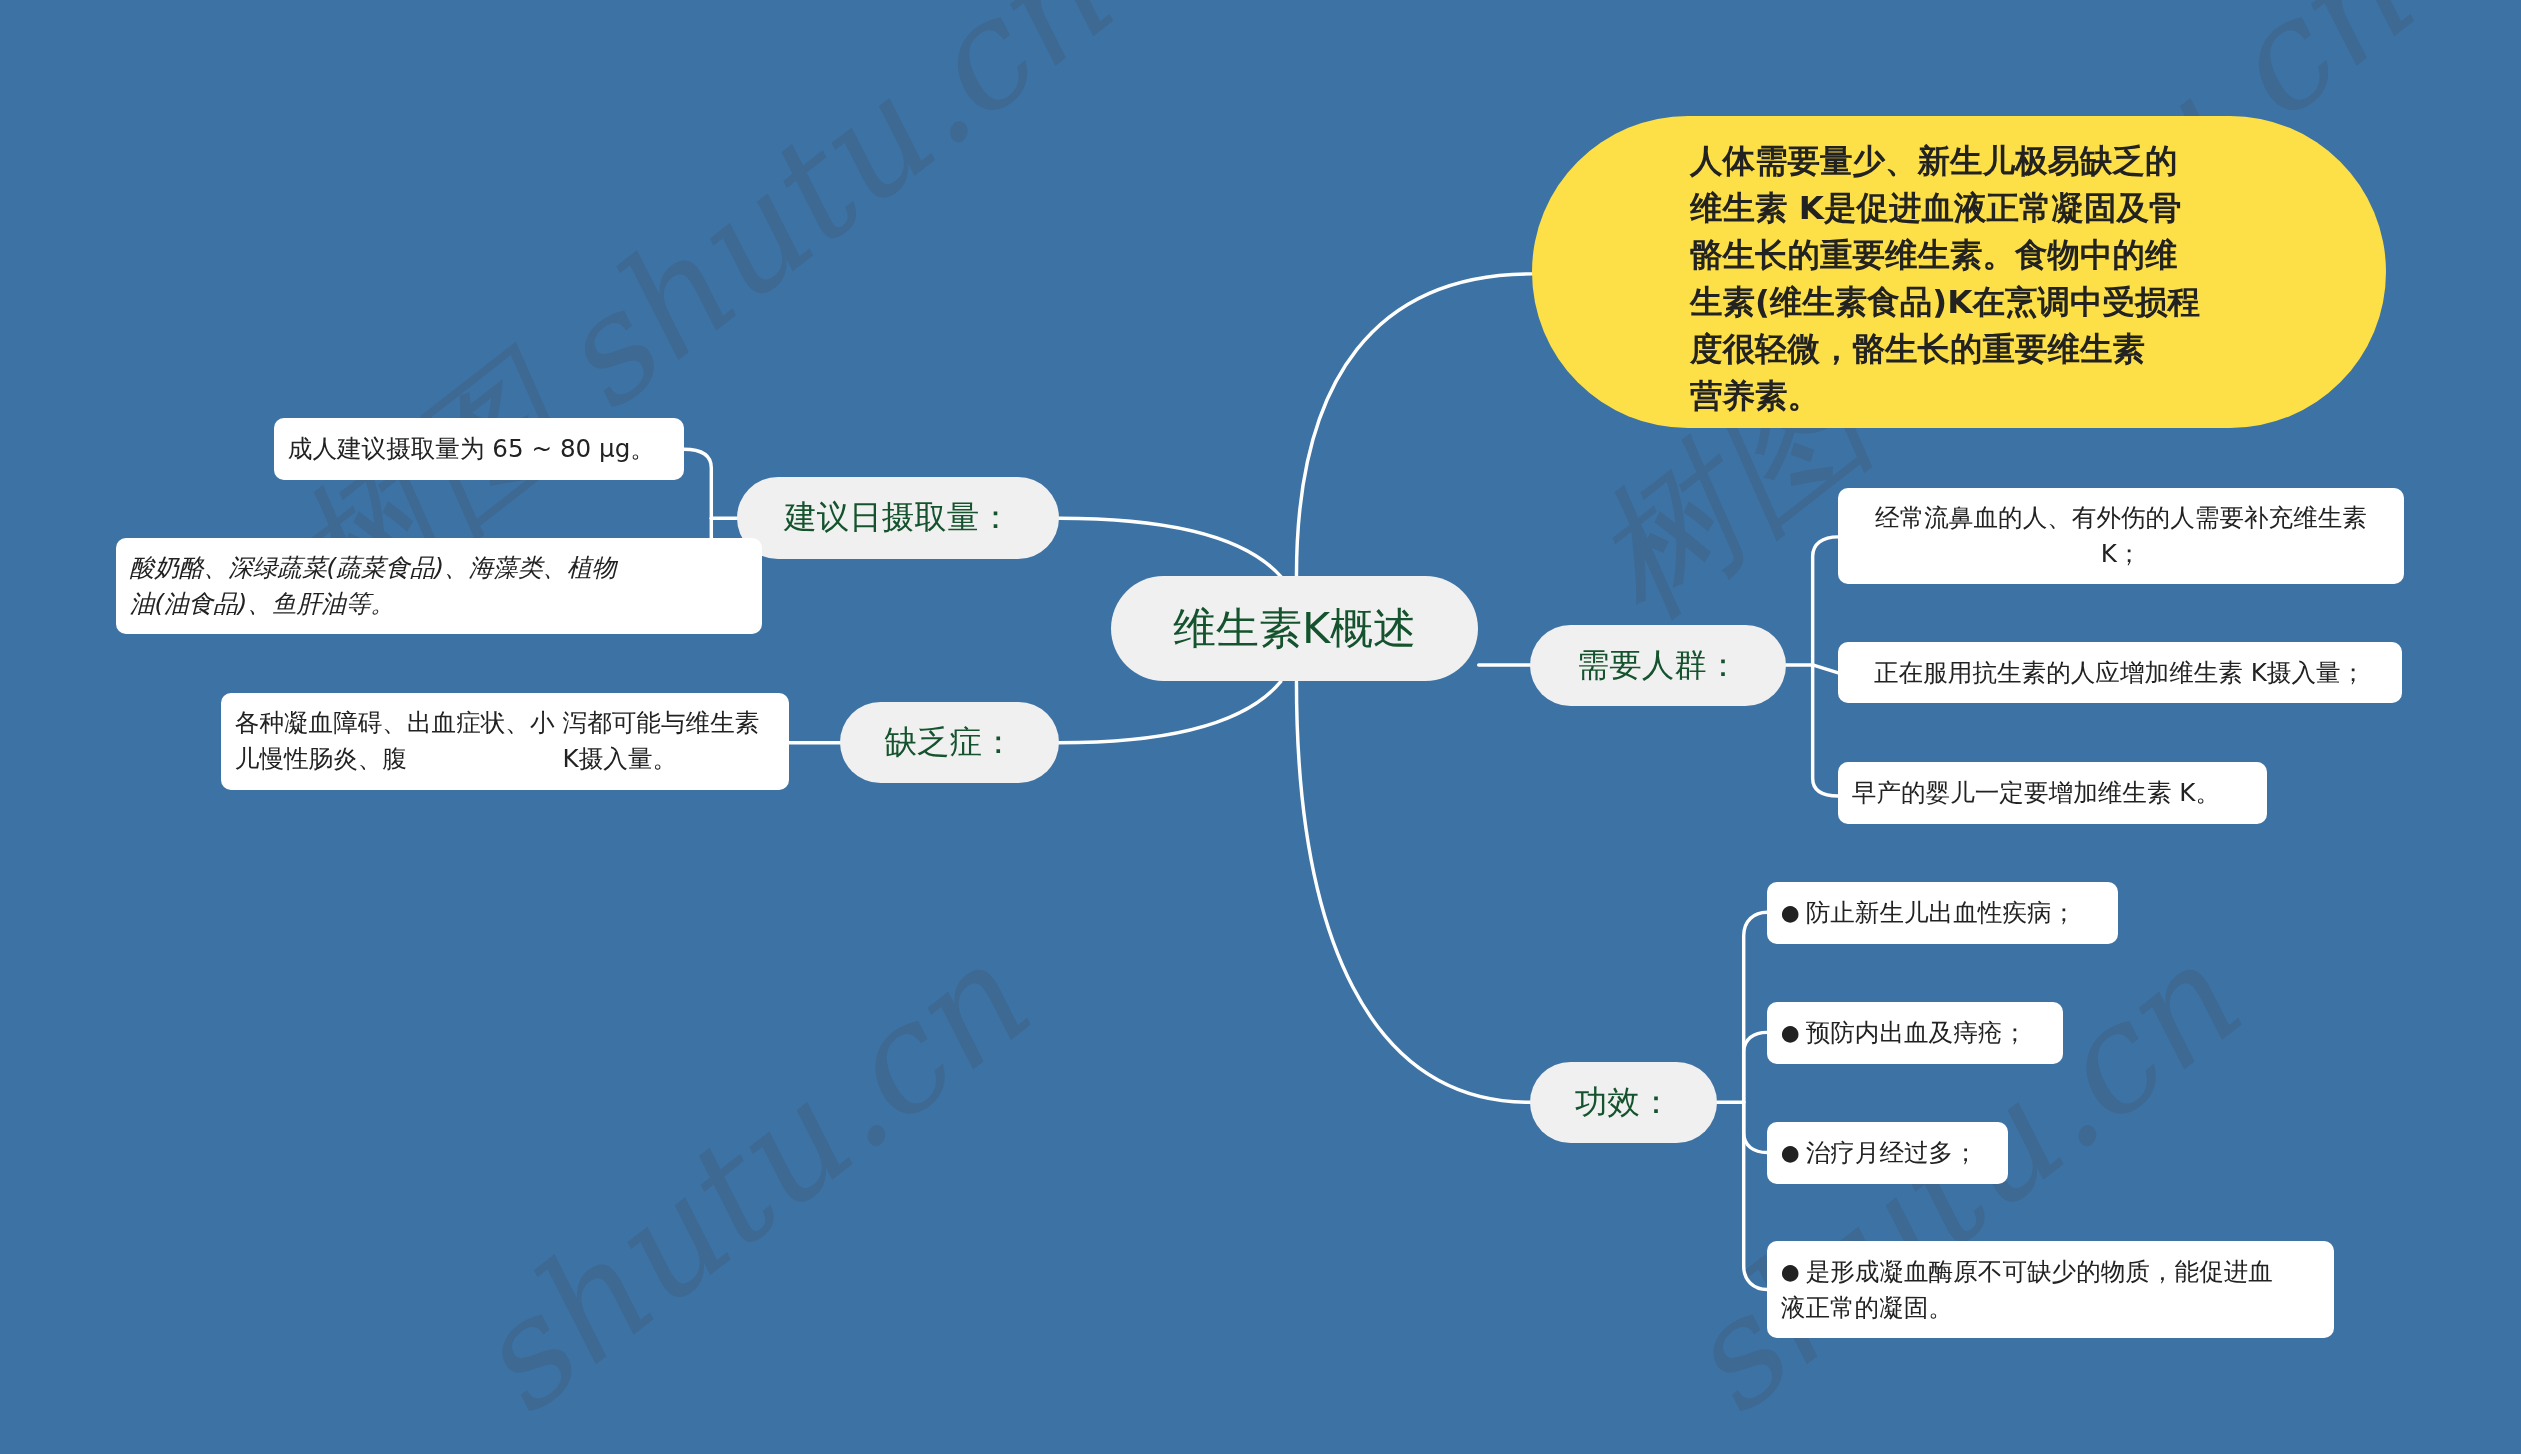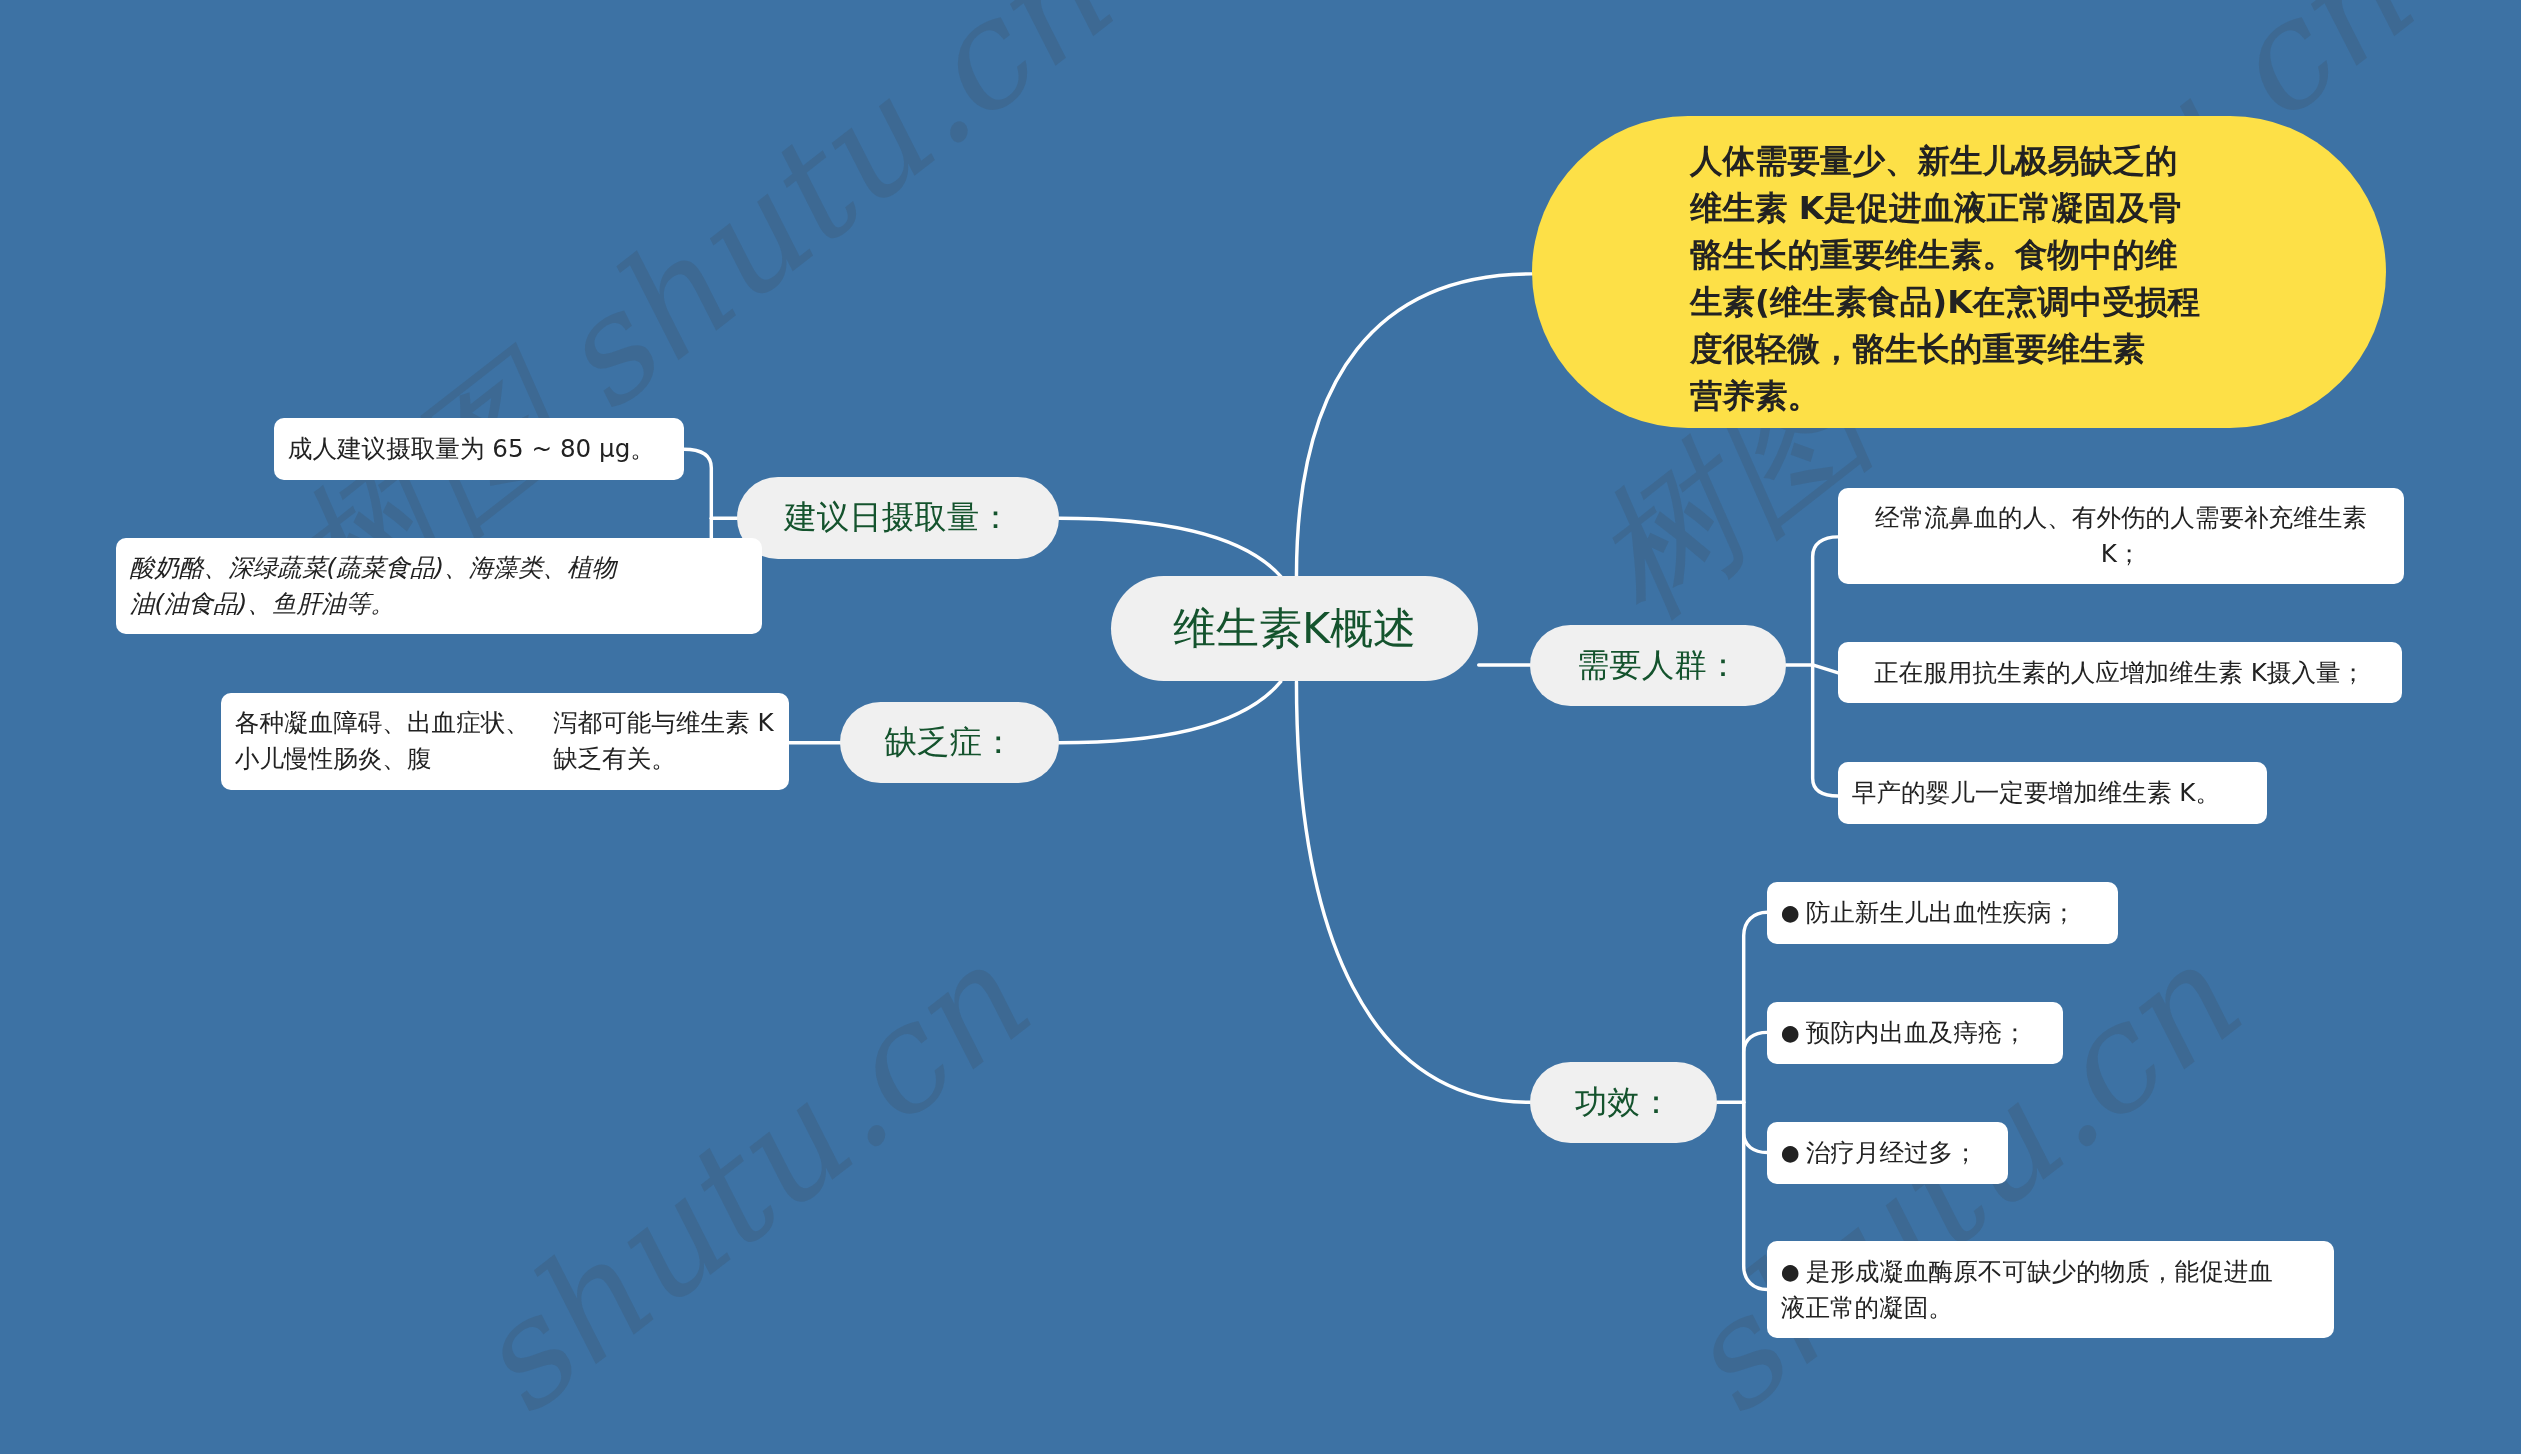--- a/index.html
+++ b/index.html
@@ -96,21 +96,21 @@
 <div class="node leaf" style="left:116px; top:538px; width:646px; height:96px; flex-direction:column; align-items:flex-start; font-style:italic;">
   <span>酸奶酪、深绿蔬菜(蔬菜食品)、海藻类、植物</span>
   <span>油(油食品)、鱼肝油等。</span>
 </div>
 
 <div class="node pill branch" style="left:840px; top:702px; width:219px; height:81px;">
   <span>缺乏症：</span>
 </div>
 <div class="node leaf" style="left:221px; top:693px; width:568px; height:97px; align-items:flex-start; justify-content:center;">
   <span>各种凝血障碍、出血症状、小儿慢性肠炎、腹</span>
-  <span>泻都可能与维生素 K缺乏有关。</span>
+  <span>泻都可能与维生素 K摄入量。</span>
 </div>
 
 <div class="node pill branch" style="left:1530px; top:625px; width:256px; height:81px;">
   <span>需要人群：</span>
 </div>
 <div class="node leaf" style="left:1838px; top:488px; width:566px; height:96px; flex-direction:column; align-items:center; justify-content:center;">
   <span>经常流鼻血的人、有外伤的人需要补充维生素</span>
   <span> K；</span>
 </div>
 <div class="node leaf" style="left:1838px; top:642px; width:564px; height:61px;padding-left:36px;">

